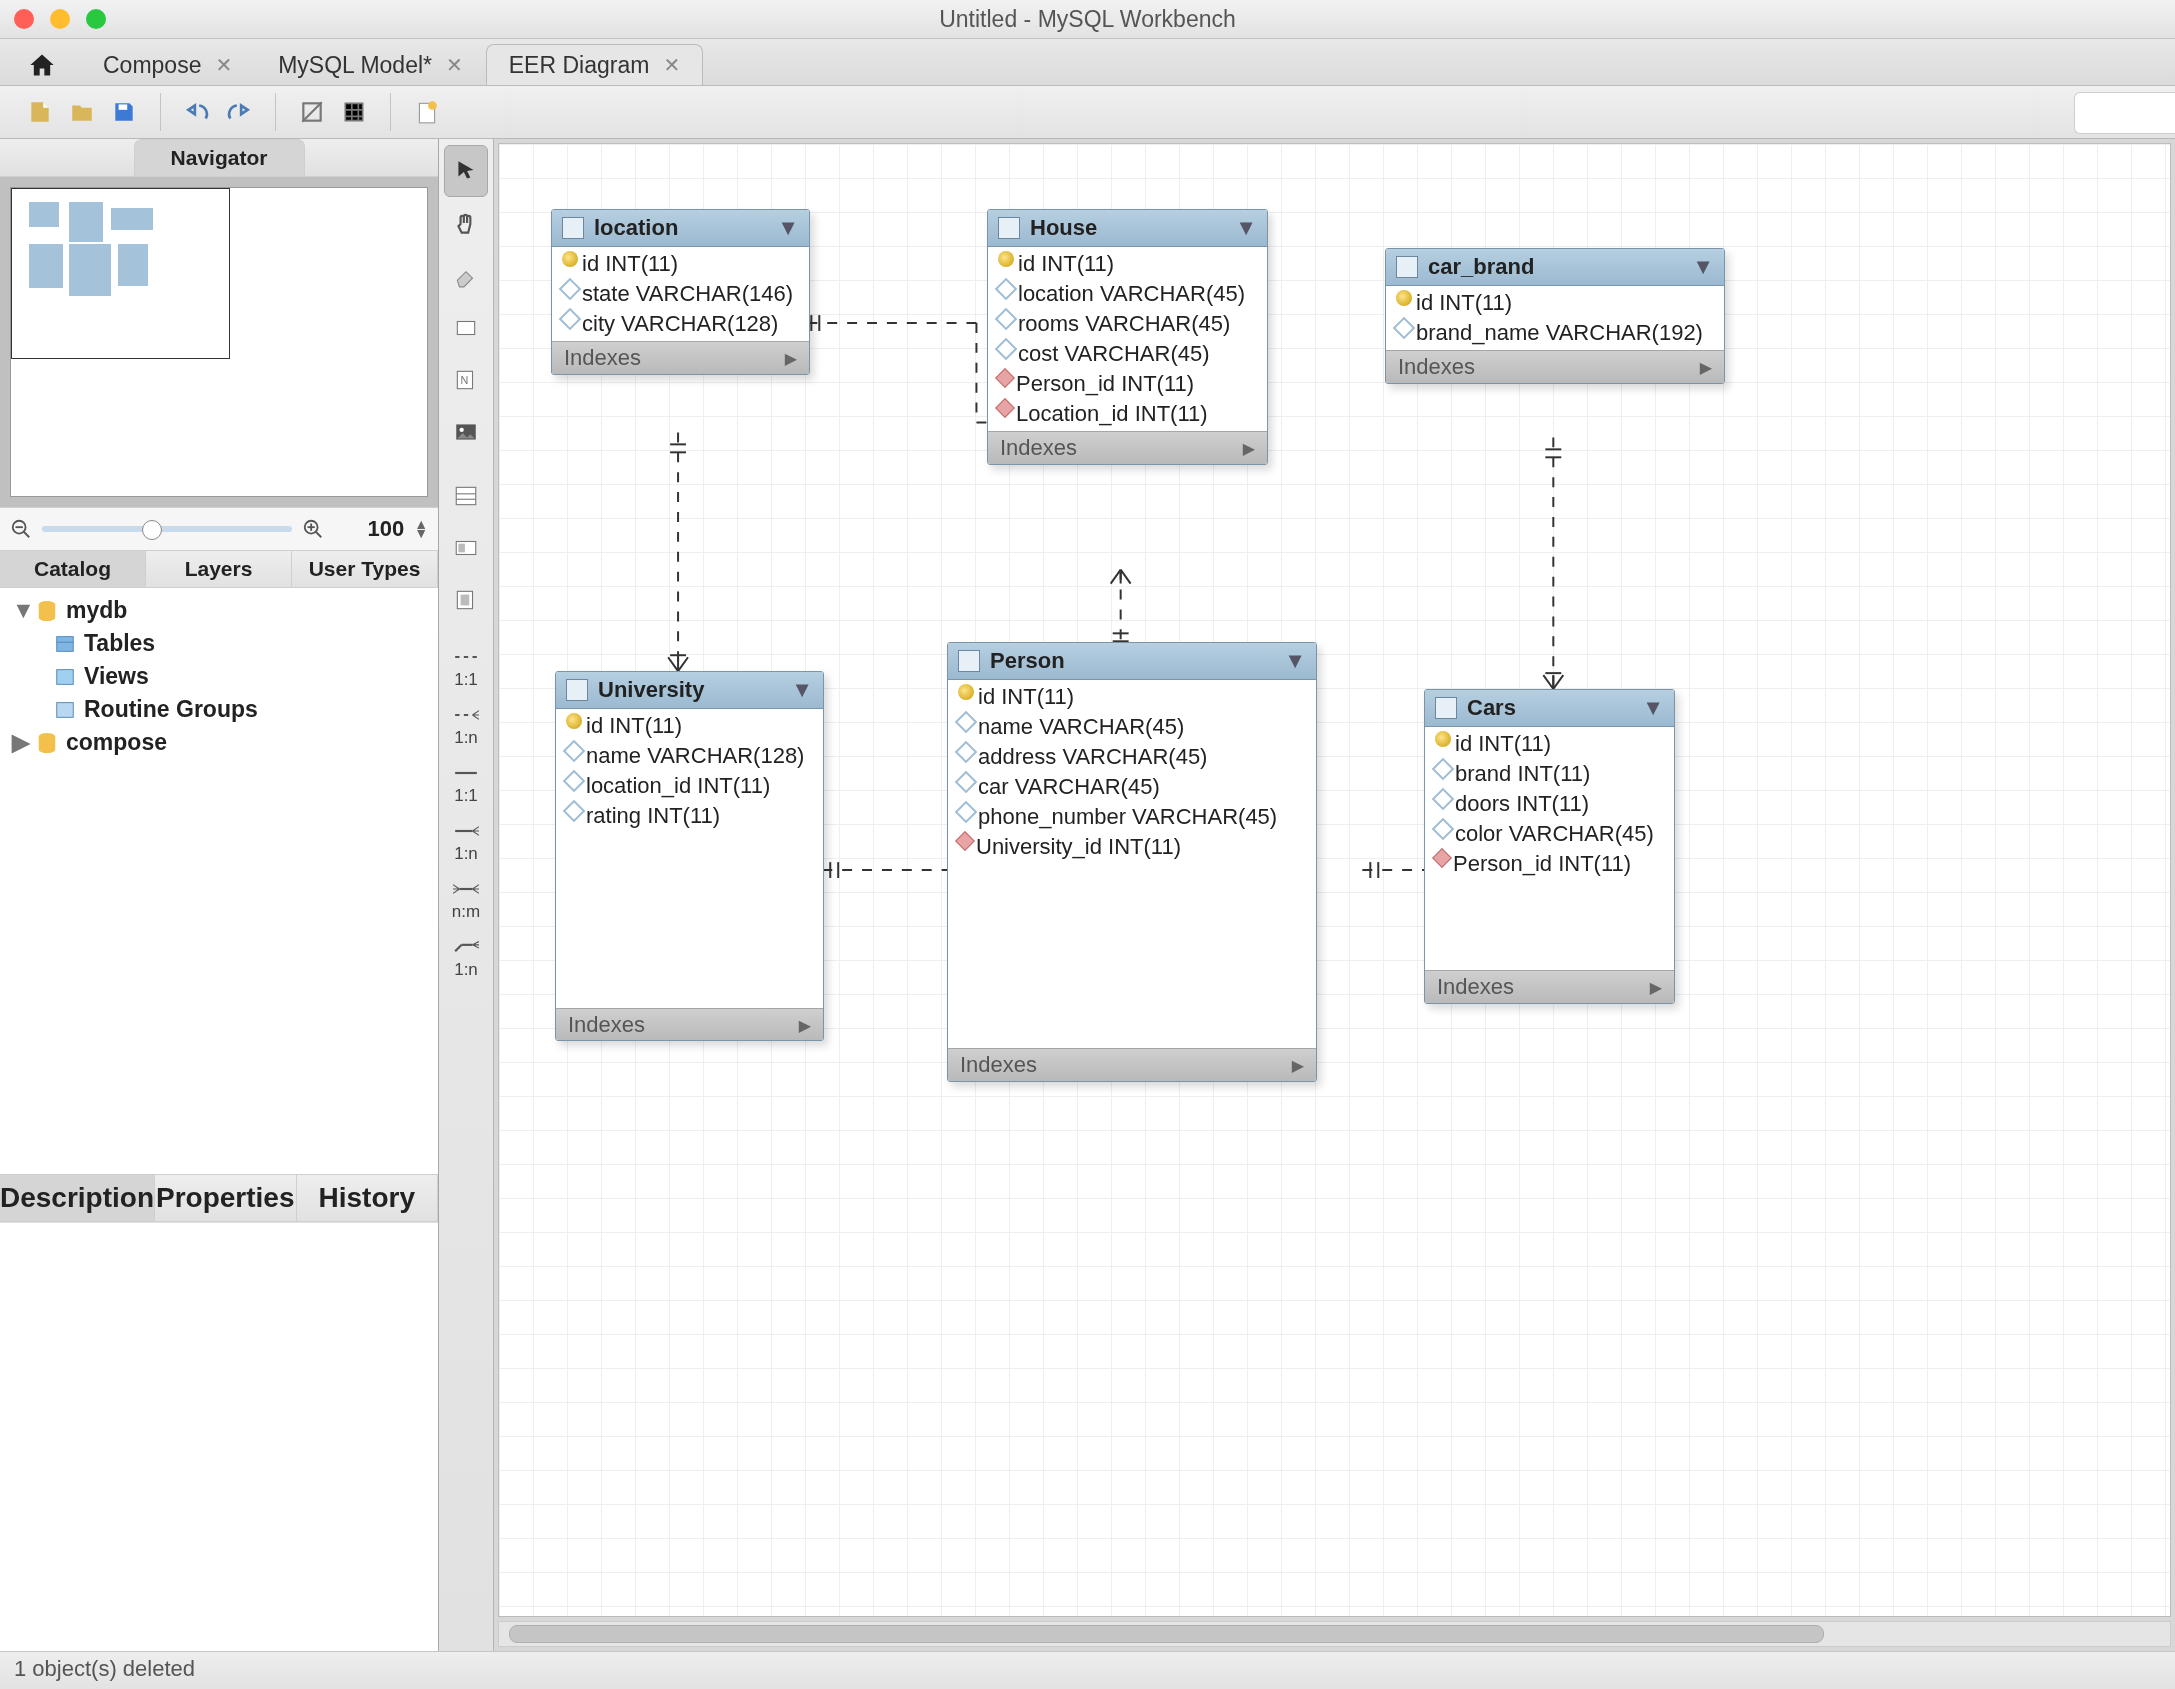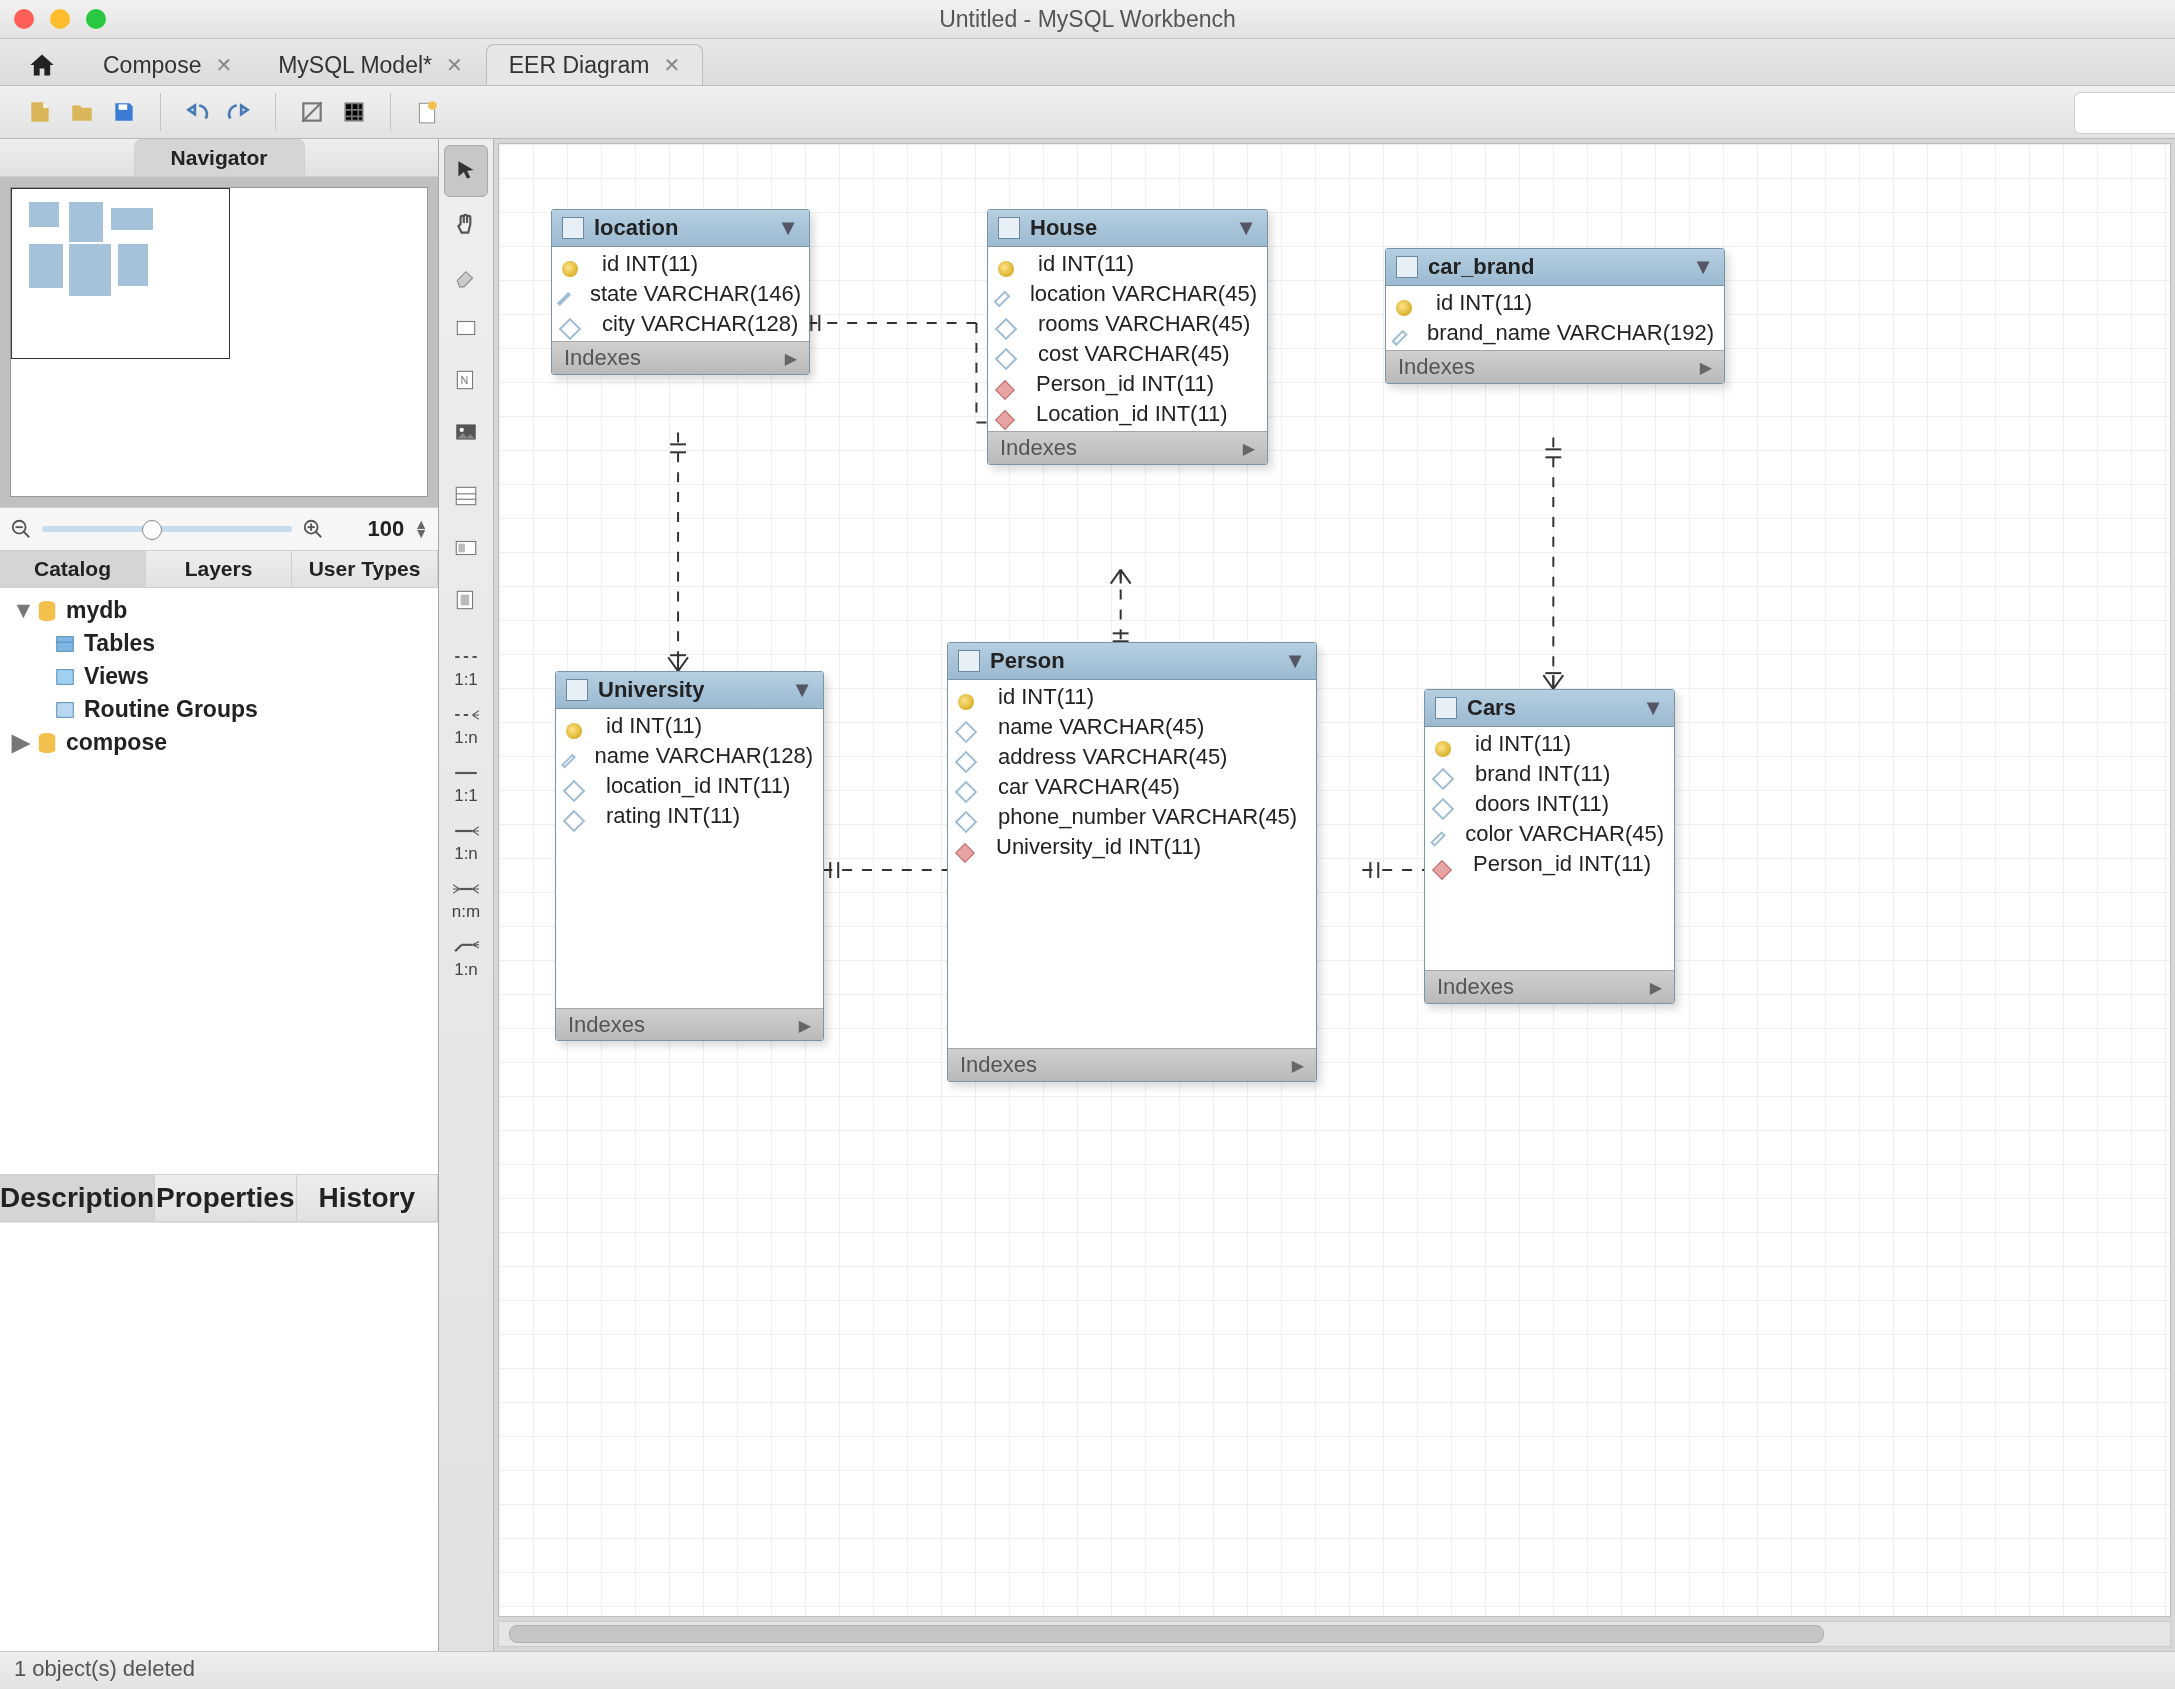--- a/index.html
+++ b/index.html
@@ -202,21 +202,21 @@
     display:flex;align-items:center;gap:10px;padding:5px 10px;
     cursor:move;
   }
   .ent-head .tic{
     width:20px;height:20px;border:1px solid #6c88a0;background:#e7f0f7;
   }
   .ent-head .name{font-weight:600;}
   .ent-head .caret{margin-left:auto;color:#556;}
   .rows{padding:2px 0;}
   .row{
-    display:flex;align-items:flex-end;gap:24px;padding:2px 10px;white-space:nowrap;
+    display:flex;align-items:flex-start;gap:4px;padding:2px 10px;white-space:nowrap;
   }
   .pk{color:#d9a400;} 
   .col{color:#7aa8cc;}
   .fk{color:#c26a6a;}
   .ico{width:16px;height:16px;display:inline-block;}
   .ico.pk{background:radial-gradient(circle at 40% 40%, #ffe48a, #c99b00);border-radius:50%;}
   .ico.col{width:12px;height:12px;border:2px solid #9fbdd4;transform:rotate(45deg);}
   .ico.fk{width:12px;height:12px;background:#e7a4a4;border:1px solid #c26a6a;transform:rotate(45deg);}
   .indexes{
     background:linear-gradient(#cfcfcf,#b9b9b9);border-top:1px solid #a6a6a6;

